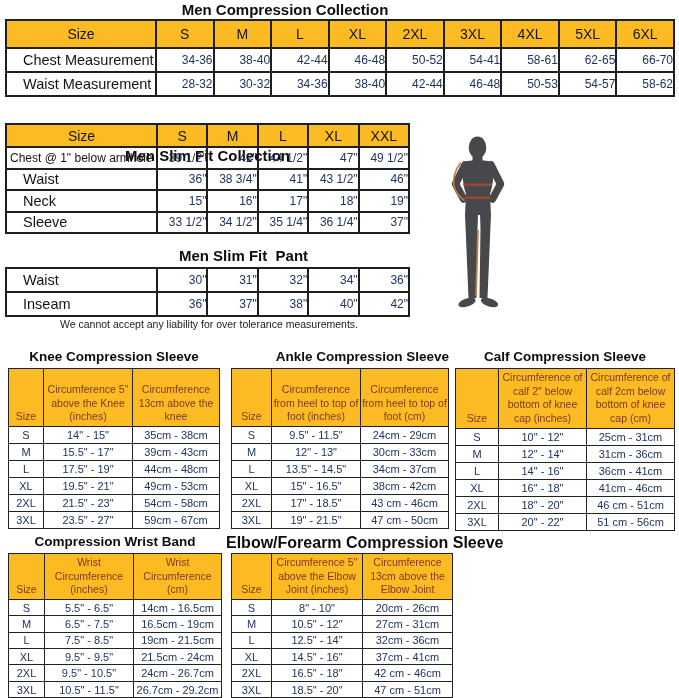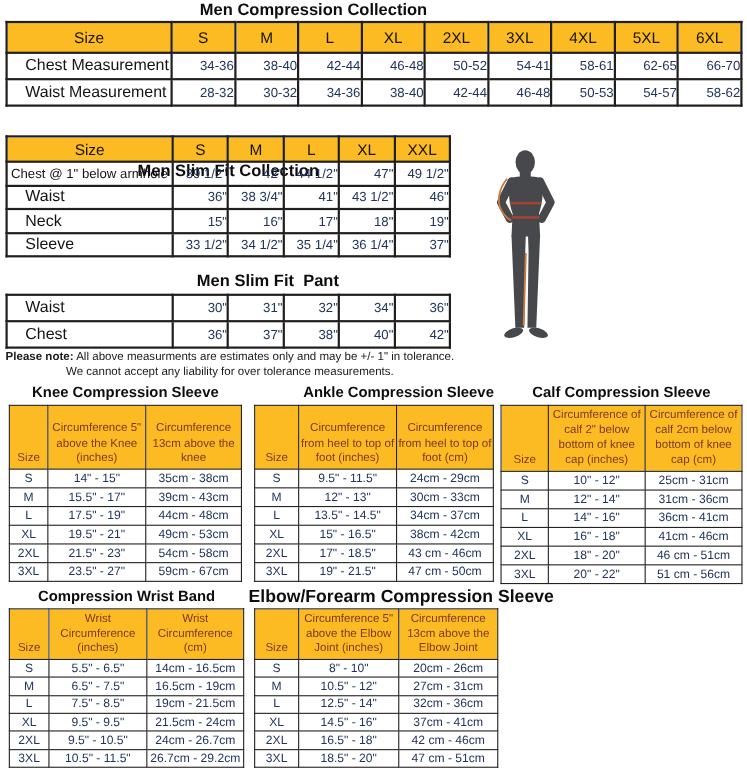--- a/index.html
+++ b/index.html
@@ -186,32 +186,31 @@
 <tbody>
       <tr>
         <td>Waist</td>
         <td>30"</td>
         <td>31"</td>
         <td>32"</td>
         <td>34"</td>
         <td>36"</td>
       </tr>
       <tr>
-        <td>Chest</td>
+        <td>Inseam</td>
         <td>36"</td>
         <td>37"</td>
         <td>38"</td>
         <td>40"</td>
         <td>42"</td>
       </tr>
     </tbody>
   </table>
 
 <div class="abs" id="note">
-  <div><span class="b">Please note:</span><span> All above measurments are estimates only and may be +/- 1" in tolerance.</span></div>
   <div>We cannot accept any liability for over tolerance measurements.</div>
 </div>
 
 <div class="abs tbl-title mid-title" id="title-knee">Knee Compression Sleeve</div>
 <table id="t-knee" class="sub">
   <colgroup>
       <col style="width:35px">
       <col style="width:89px">
       <col>
     </colgroup>

